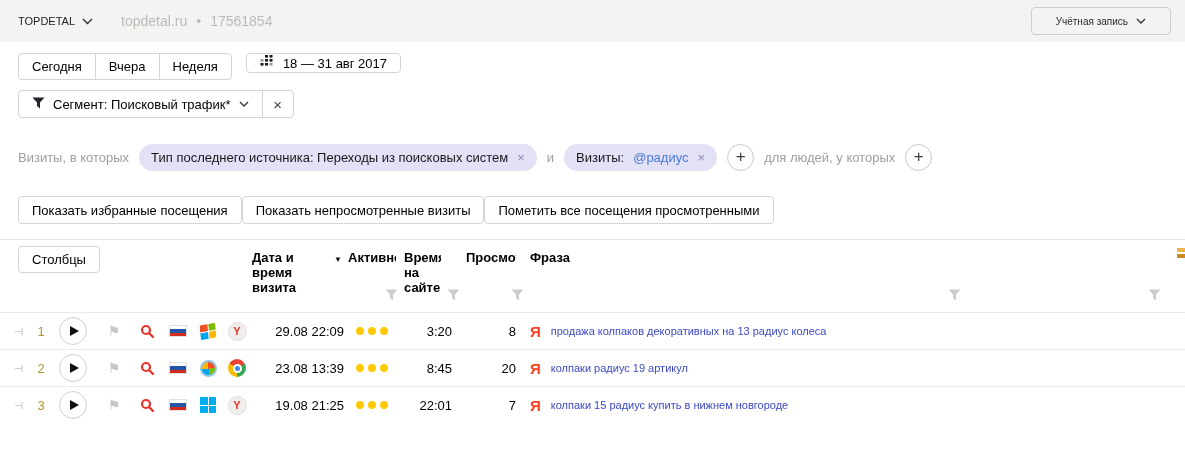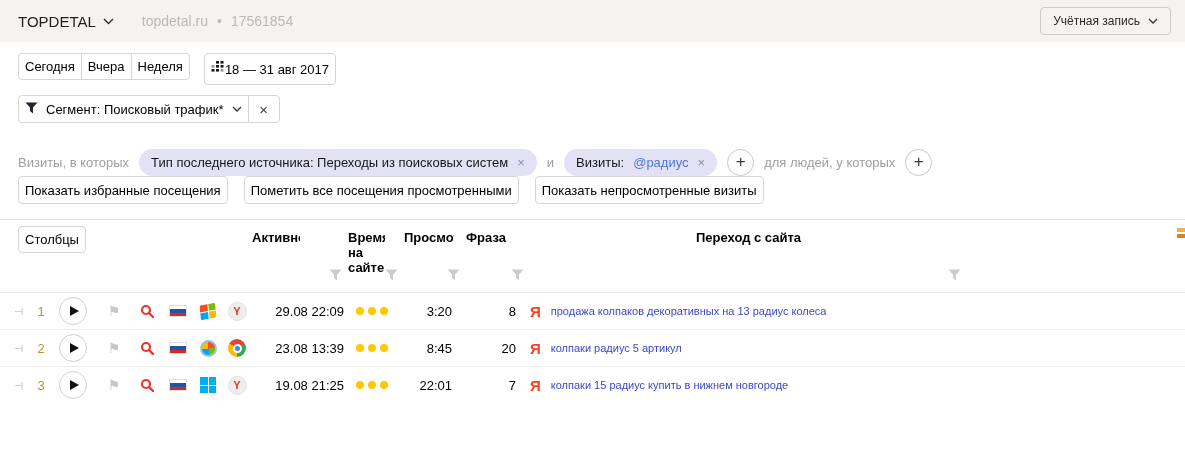--- a/index.html
+++ b/index.html
@@ -2,56 +2,56 @@
 <html><head>
 <meta charset="utf-8">
 <style>
   * { box-sizing: border-box; }
   body {
     margin: 0; width: 1185px; height: 469px; overflow: hidden;
     background: #fff; font-family: "Liberation Sans", sans-serif; color: #000;
   }
   
   .topbar { height: 42px; background: #f4f3f1; display: flex; align-items: center; padding: 0 14px 0 18px; }
-  .counter-switcher { display: flex; align-items: center; gap: 7px; font-size: 15px; color: #1f1f1f; cursor: pointer; }
+  .counter-switcher { display: flex; align-items: center; gap: 7px; font-size: 11px; color: #1f1f1f; cursor: pointer; }
   .site-info { margin-left: 28px; display: flex; align-items: center; gap: 9px; font-size: 14px; color: #bcbab6; }
-  .account-btn { margin-left: auto; display: flex; align-items: center; gap: 8px; height: 28px; padding: 0 12px;
-    background: transparent; border: 1px solid #cfcdc9; border-radius: 4px; font-size: 12px; color: #2b2b2b; cursor: pointer; }
+  .account-btn { margin-left: auto; display: flex; align-items: center; gap: 8px; height: 28px; padding: 0 24px;
+    background: transparent; border: 1px solid #cfcdc9; border-radius: 4px; font-size: 10px; color: #2b2b2b; cursor: pointer; }
   .chev svg { display: block; }
   
   .content { padding: 0 18px; }
   .title-row { display: flex; align-items: center; margin-top: 15px; height: 36px; }
   .page-title { font-size: 25px; font-weight: 400; margin: 0; }
   .bookmark { width: 12px; height: 17px; background: #fa0000; margin: 4px 0 0 10px;
     clip-path: polygon(0 0, 100% 0, 100% 100%, 50% 68%, 0 100%); }
   .export-btn { margin-left: auto; width: 34px; height: 30px; background: #fff; border: 1px solid #dadada;
     border-radius: 4px; display: flex; align-items: center; justify-content: center; cursor: pointer; }
   
-  .btn { background: #fff; border: 1px solid #d6d5d3; height: 27px; padding: 0 6px; font-size: 13px;
+  .btn { background: #fff; border: 1px solid #d6d5d3; height: 27px; padding: 0 13px; font-size: 13px;
     display: inline-flex; align-items: center; color: #000; cursor: pointer; white-space: nowrap; }
   .seg-group { display: flex; }
   .seg-group .btn + .btn { margin-left: -1px; }
   .seg-group .btn:first-child { border-radius: 4px 0 0 4px; }
   .seg-group .btn:last-child { border-radius: 0 4px 4px 0; }
   .rounded { border-radius: 4px; }
   .period-row { display: flex; gap: 14px; margin-top: 11px; }
-  .date-btn { height: 32px; }
+  .date-btn { gap: 9px; height: 20px; }
   .segment-row { display: flex; margin-top: 10px; }
   .segment-btn { gap: 8px; height: 28px; }
   .close-btn { width: 32px; justify-content: center; font-size: 15px; color: #444; height: 28px; }
   
   .filter-row { display: flex; align-items: center; gap: 10px; margin-top: 26px; font-size: 13px; flex-wrap: nowrap; }
   .muted { color: #a09e9a; }
   .chip { background: #e3e1f6; border-radius: 14px; height: 27px; display: flex; align-items: center;
     gap: 9px; padding: 0 12px; font-size: 13px; color: #17171a; cursor: default; white-space: nowrap; }
   .chip .chip-x { color: #8c89b6; font-size: 13px; cursor: pointer; }
   .at-value { color: #4a7ad9; }
   .plus-btn { width: 27px; height: 27px; border-radius: 50%; border: 1px solid #c9c8c6; background: #fff;
     font-size: 17px; color: #3a3a3a; display: flex; align-items: center; justify-content: center; cursor: pointer; padding-bottom: 2px; }
-  .actions-row { display: flex; gap: 16px; }
+  .actions-row { display: flex; margin-top: 25px; }
   .action-btn { height: 28px; border-radius: 4px; }
   
   .table { margin: 15px -18px 0; border-top: 1px solid #e3e2e0; }
   .trow { display: grid; align-items: center; padding-left: 8px;
     grid-template-columns: 24px 18px 46px 36px 30px 32px 28px 30px 96px 56px 62px 64px minmax(0,1fr) 200px 18px; }
   .thead { align-items: stretch; height: 72px; position: relative; }
   .hcell { position: relative; padding-top: 10px; font-size: 13px; font-weight: bold; line-height: 15px; }
   .hclip { overflow: hidden; white-space: nowrap; }
   .funnel { position: absolute; bottom: 8px; right: 6px; }
   .cols-btn-wrap { grid-column: 1 / 9; padding: 6px 0 0 10px; }
@@ -186,30 +186,34 @@
       <span class="at-value">@радиус</span>
       <span class="chip-x">×</span>
     </span>
     <button class="plus-btn">+</button>
     <span class="muted">для людей, у которых</span>
     <button class="plus-btn">+</button>
   </div>
 
   <div class="actions-row">
     <button class="btn action-btn">Показать избранные посещения</button>
+    <button class="btn action-btn">Показать непросмотренные визиты</button>
     <button class="btn action-btn">Пометить все посещения просмотренными</button>
-    <button class="btn action-btn">Показать непросмотренные визиты</button>
   </div>
 
   <div class="table">
 
     <div class="trow thead">
       <div class="cols-btn-wrap">
         <button class="btn rounded">Столбцы</button>
       </div>
+      <div class="hcell h-datetime">
+        <div class="hlabel">Дата и время визита</div>
+        <span class="sort-tri">▼</span>
+      </div>
       <div class="hcell h-activity">
         <div class="hlabel hclip">Активность</div>
         <span class="funnel">
           <svg width="13" height="12" viewBox="0 0 13 12">
               <path d="M0.5 0.5h12L8 5.5v6L5 9V5.5L0.5 0.5z" fill="#cccccc"></path>
             </svg>
         </span>
       </div>
       <div class="hcell h-time">
         <div class="hlabel hclip" style="white-space:normal">Время на сайте</div>
@@ -229,21 +233,20 @@
       </div>
       <div class="hcell h-phrase">
         <div class="hlabel">Фраза</div>
         <span class="funnel">
           <svg width="13" height="12" viewBox="0 0 13 12">
               <path d="M0.5 0.5h12L8 5.5v6L5 9V5.5L0.5 0.5z" fill="#cccccc"></path>
             </svg>
         </span>
       </div>
       <div class="hcell h-referrer">
-        <div class="hlabel">Переход с сайта</div>
         <span class="funnel">
           <svg width="13" height="12" viewBox="0 0 13 12">
               <path d="M0.5 0.5h12L8 5.5v6L5 9V5.5L0.5 0.5z" fill="#cccccc"></path>
             </svg>
         </span>
       </div>
       <div class="hcell" style="position:static">
         <span class="edge-frag">
             <i class="f1"></i>
             <i class="f2"></i>
@@ -341,21 +344,21 @@
       <span class="cell-dt">23.08 13:39</span>
       <span class="dots">
           <i class="dot"></i>
           <i class="dot"></i>
           <i class="dot"></i>
         </span>
       <span class="right">8:45</span>
       <span class="right">20</span>
       <span class="phrase-cell">
         <span class="ya-letter">Я</span>
-        <a class="phrase-link">колпаки радиус 5 артикул</a>
+        <a class="phrase-link">колпаки радиус 19 артикул</a>
       </span>
       <span></span>
         <span></span>
     </div>
 
     <div class="trow row">
       <span class="icon-cell">
         <svg class="pin-icon" width="11" height="9" viewBox="0 0 11 9">
             <path d="M0 4.5h7M7 1v7" stroke="#cfcfcf" stroke-width="1.2" fill="none"></path>
           </svg>

